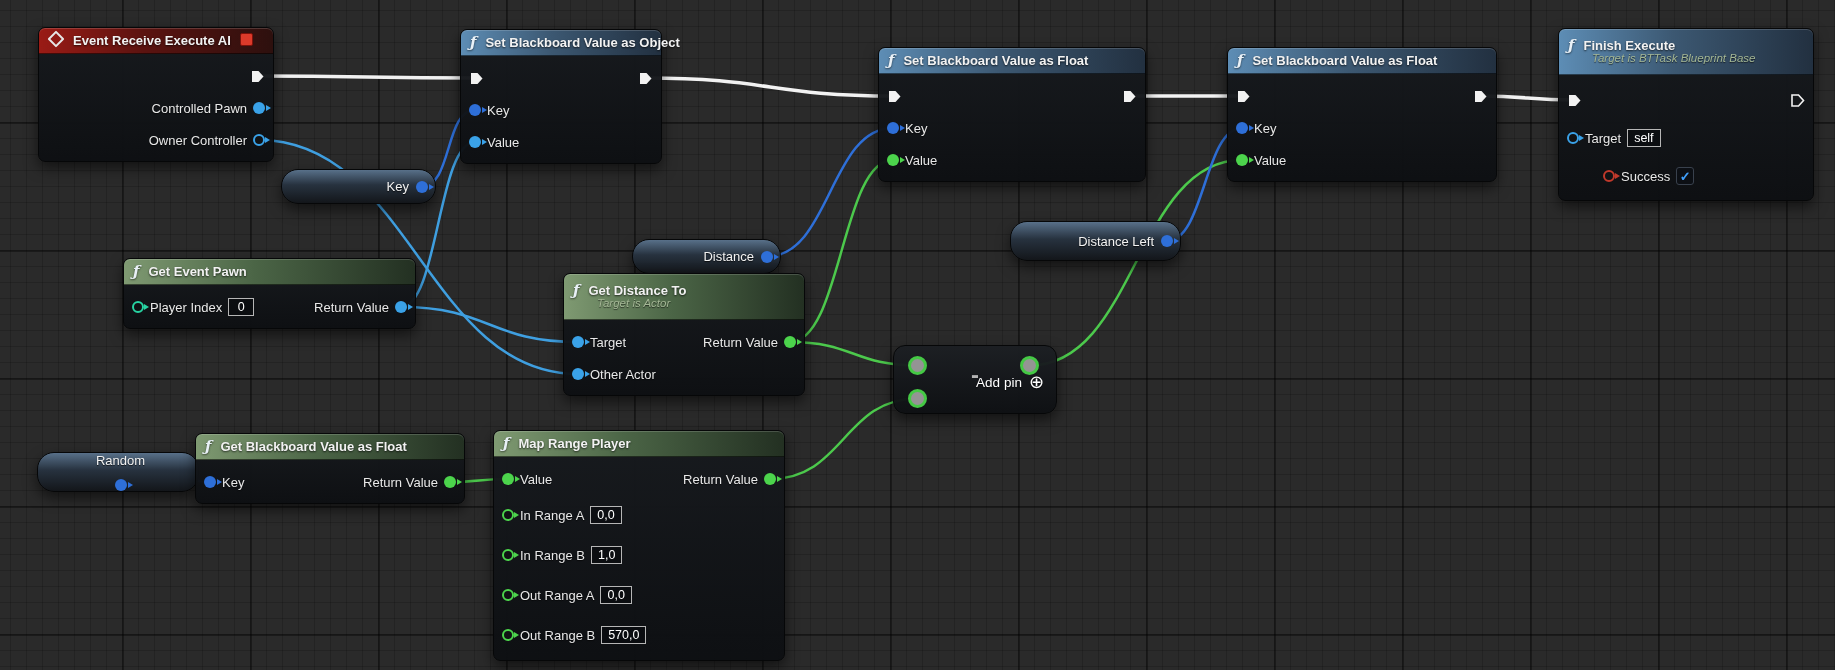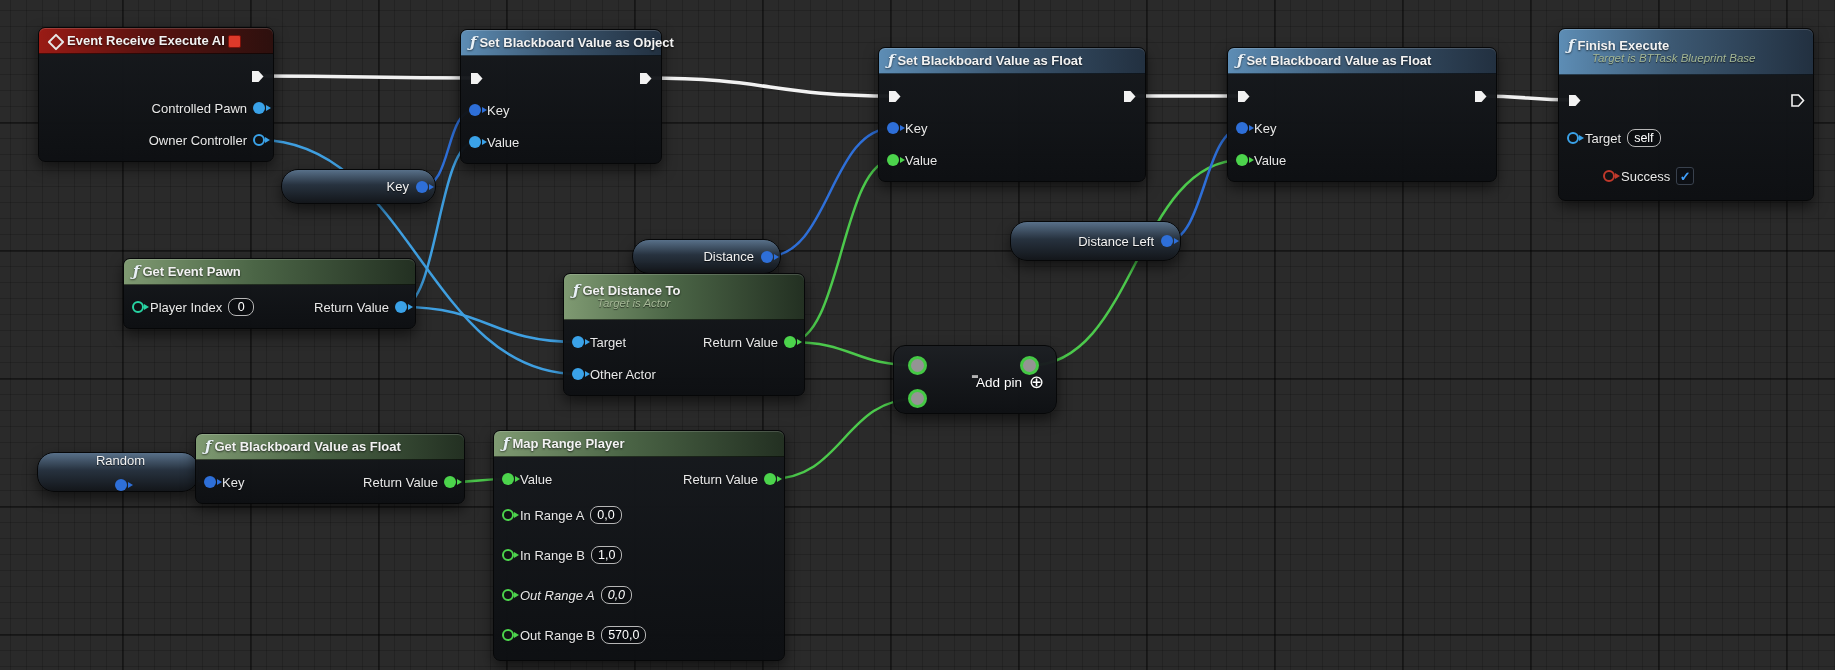--- a/index.html
+++ b/index.html
@@ -18,21 +18,21 @@
   #wires{position:absolute;left:0;top:0;width:100%;height:100%;z-index:1;}
   #wires path{fill:none;}
 
   .node{position:absolute;z-index:2;border-radius:7px;
     background:linear-gradient(180deg, rgba(23,26,30,.97), rgba(13,15,18,.97));
     border:1px solid #060708;box-shadow:0 6px 14px rgba(0,0,0,.55);}
   .hdr{height:25px;display:flex;align-items:center;gap:7px;padding:0 9px;
     border-radius:6px 6px 0 0;border-bottom:1px solid rgba(0,0,0,.55);
     box-shadow:inset 0 1px 0 rgba(255,255,255,.16);}
   .hdr.two{height:40px;flex-direction:column;align-items:stretch;justify-content:center;gap:0;padding:2px 9px 3px;}
-  .hline{display:flex;align-items:flex-end;gap:3px;}
+  .hline{display:flex;align-items:flex-start;gap:9px;}
   .hdr-red{background:linear-gradient(to right,#9a1b15 0%,#5b1310 45%,#2d100e 100%);}
   .hdr-blue{background:linear-gradient(to right,#5d8db5 0%,#3c5872 45%,#223040 100%);}
   .hdr-green{background:linear-gradient(to right,#7f9a72 0%,#4b6546 45%,#233022 100%);}
   .title{font-size:13px;font-weight:bold;color:#f2f2f2;text-shadow:0 1px 2px rgba(0,0,0,.7);white-space:nowrap;}
   .subtitle{font-size:11.5px;font-style:italic;color:#a4b795;padding-left:24px;margin-top:-1px;
     text-shadow:0 1px 1px rgba(0,0,0,.6);white-space:nowrap;}
   .ficon{font-family:"DejaVu Serif", serif;font-style:italic;font-weight:bold;font-size:15px;
     color:#e9f1f7;line-height:1;text-shadow:0 1px 2px rgba(0,0,0,.6);flex:none;}
   .diamond{width:8px;height:8px;border:2px solid #e6e6e6;transform:rotate(45deg);border-radius:1px;flex:none;margin:0 2px;}
   .redsq{margin-left:auto;width:11px;height:11px;background:#dd3a2a;border:1px solid #7e120b;border-radius:2px;flex:none;}
@@ -43,21 +43,21 @@
   .rgrp{margin-left:auto;}
   .plabel{font-size:13px;color:#e8e8e8;text-shadow:0 1px 1px rgba(0,0,0,.6);white-space:nowrap;}
 
   .dpin{width:12px;height:12px;border-radius:50%;position:relative;flex:none;background:var(--c);}
   .dpin::after{content:"";position:absolute;left:13px;top:3px;
     border-left:5px solid var(--c);border-top:3px solid transparent;border-bottom:3px solid transparent;}
   .dpin.hollow{background:#101214;border:2.5px solid var(--c);box-sizing:border-box;}
   .dpin.hollow::after{left:10px;top:0.5px;}
   .epin{flex:none;display:block;}
 
-  .valbox{border:1px solid #b6b6b6;border-radius:8px;background:rgba(8,10,12,.55);
+  .valbox{border:1px solid #b6b6b6;border-radius:0;background:rgba(8,10,12,.55);
     color:#fff;font-size:12.5px;padding:1px 6px;min-width:12px;text-align:center;white-space:nowrap;}
   .checkbox{width:16px;height:16px;background:#0c0f14;border:1px solid #39414d;border-radius:3px;
     color:#3f9ffb;font-size:13px;font-weight:bold;display:flex;align-items:center;justify-content:center;line-height:1;}
 
   .node.pill{display:flex;align-items:center;gap:7px;border-radius:17px;padding:0 7px 0 12px;
     background:linear-gradient(180deg,#587089 0%,#27323f 45%,#13161a 100%);}
   .pill-label{flex:1;text-align:right;font-size:13px;color:#f2f2f2;text-shadow:0 1px 1px rgba(0,0,0,.7);white-space:nowrap;}
 
   .node.compact{background:linear-gradient(180deg, rgba(28,31,35,.97), rgba(14,16,19,.97));border-radius:12px;}
   .ringpin{position:absolute;width:13px;height:13px;border-radius:50%;border:3px solid #45c945;background:#949494;box-sizing:content-box;}
@@ -377,21 +377,21 @@
             <span class="valbox">0,0</span>
           </span>
         </div>
         <div class="row" style="height: 40px;">
           <span class="lgrp">
             <span class="dpin hollow" style="--c: #4cd44c;"></span>
             <span class="plabel">In Range B</span>
             <span class="valbox">1,0</span>
           </span>
         </div>
-        <div class="row" style="height: 40px; font-style: italic;">
+        <div class="row" style="height: 40px;">
           <span class="lgrp">
             <span class="dpin hollow" style="--c: #4cd44c;"></span>
             <span class="plabel">Out Range A</span>
             <span class="valbox">0,0</span>
           </span>
         </div>
         <div class="row" style="height: 40px;">
           <span class="lgrp">
             <span class="dpin hollow" style="--c: #4cd44c;"></span>
             <span class="plabel">Out Range B</span>

